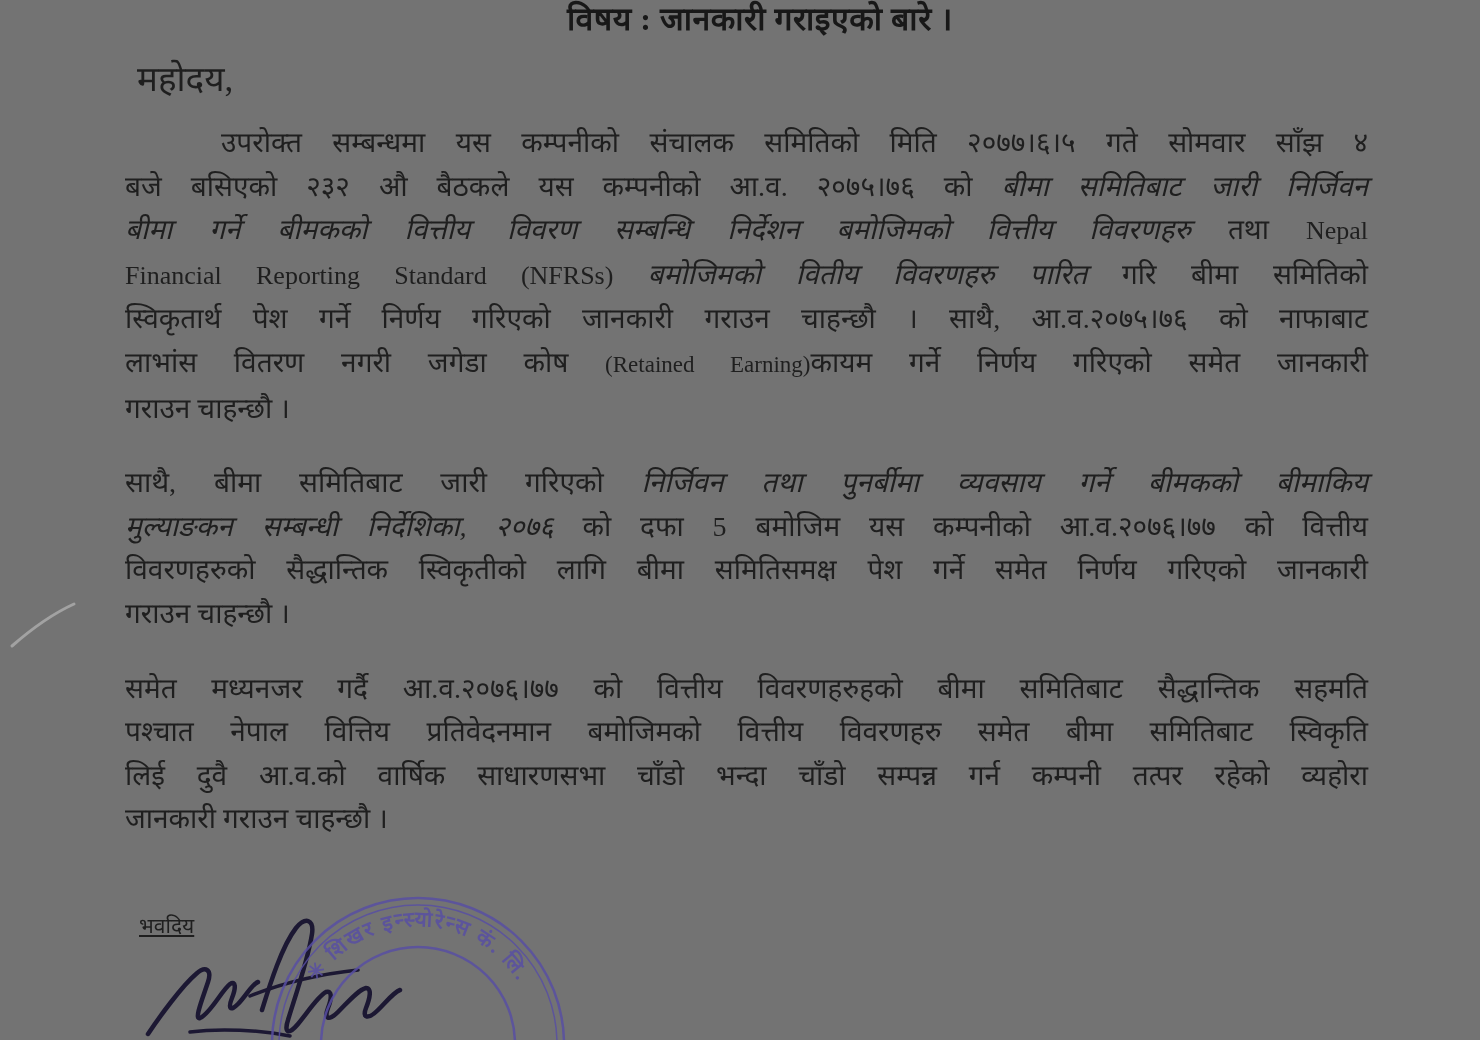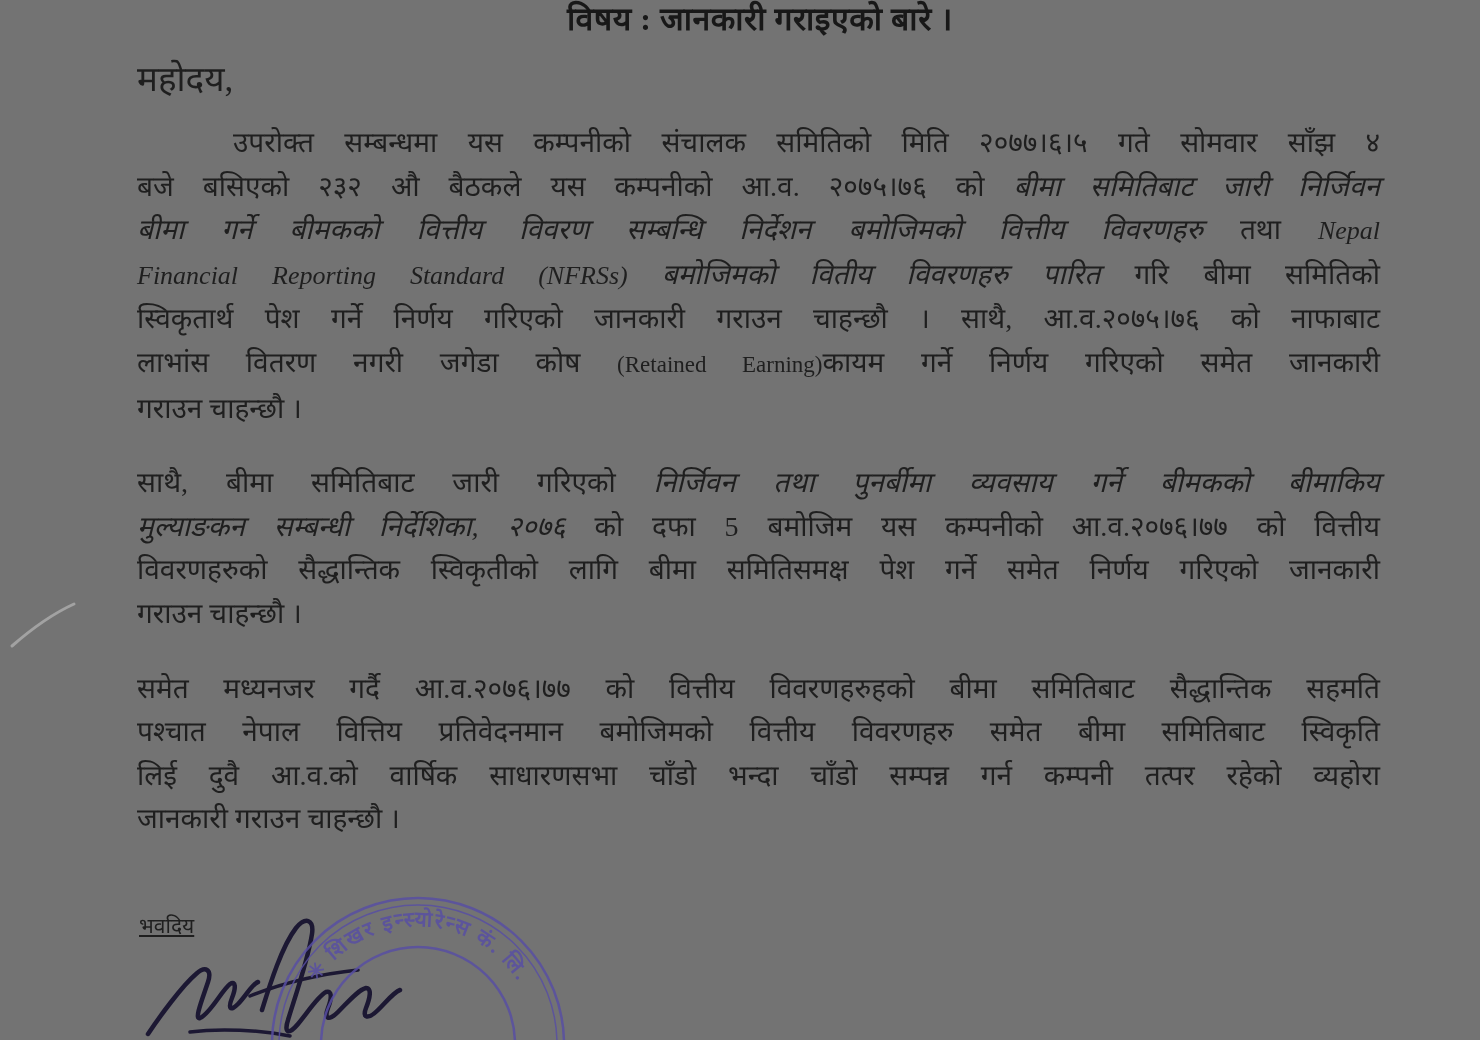--- a/index.html
+++ b/index.html
@@ -34,21 +34,21 @@
   }
   .salutation {
     position: absolute;
     top: 54px;
     left: 137px;
     font-size: 35px;
   }
   .letter-body {
     position: absolute;
     top: 121px;
-    left: 137px;
+    left: 125px;
     width: 1243px;
     font-size: 28px;
   }
   .paragraph {
     margin: 0 0 31px 0;
   }
   .line {
     line-height: 43.6px;
     white-space: nowrap;
     text-align: justify;
@@ -56,21 +56,21 @@
   }
   .line-short {
     text-align: right;
     text-align-last: left;
   }
   .line-indent {
     padding-left: 96px;
   }
   .seg-n { font-style: normal; }
   .seg-i { font-style: italic; }
-  .seg-il { font-style: italic; font-size: 26px; }
+  .seg-il { font-size: 26px; }
   .seg-lat { font-size: 23px; }
   .closing {
     position: absolute;
     top: 911px;
     left: 139px;
     font-size: 21px;
     text-decoration: underline;
   }
   .signature-svg {
     position: absolute;

